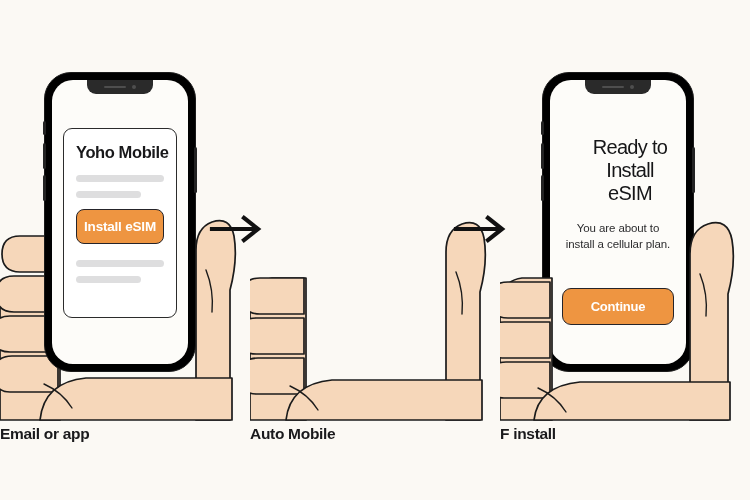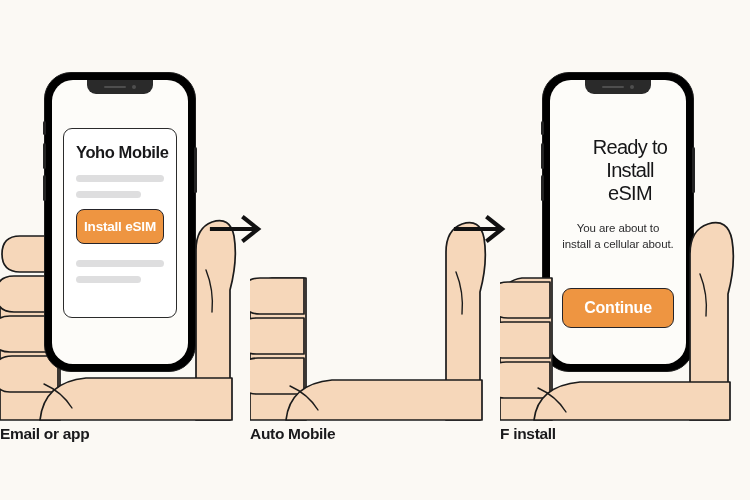--- a/index.html
+++ b/index.html
@@ -178,21 +178,21 @@
     color: #2c2c2e;
     letter-spacing: -0.1px;
   }
   .s2-btn-holder {
     position: absolute;
     left: 12px; right: 12px;
     top: 208px;
   }
   .s2-btn-holder .btn-orange {
     padding: 10px 12px;
-    font-size: 16px;
+    font-size: 13px;
     border-radius: 9px;
     letter-spacing: -0.2px;
   }
 
   
   .arrow {
     position: absolute;
     top: 212px;
     width: 60px;
     height: 34px;
@@ -296,21 +296,21 @@
           <div class="notch-camera"></div>
         </div>
 
         <div class="s2-wrap">
           <div class="s2-title">
             <div>Ready to</div>
             <div>Install eSIM</div>
           </div>
           <div class="s2-sub">
             <div>You are about to</div>
-            <div>install a cellular about.</div>
+            <div>install a cellular plan.</div>
           </div>
         </div>
 
         <div class="s2-btn-holder">
           <div class="btn-orange">Continue</div>
         </div>
       </div>
     </div>
   </div>
 

